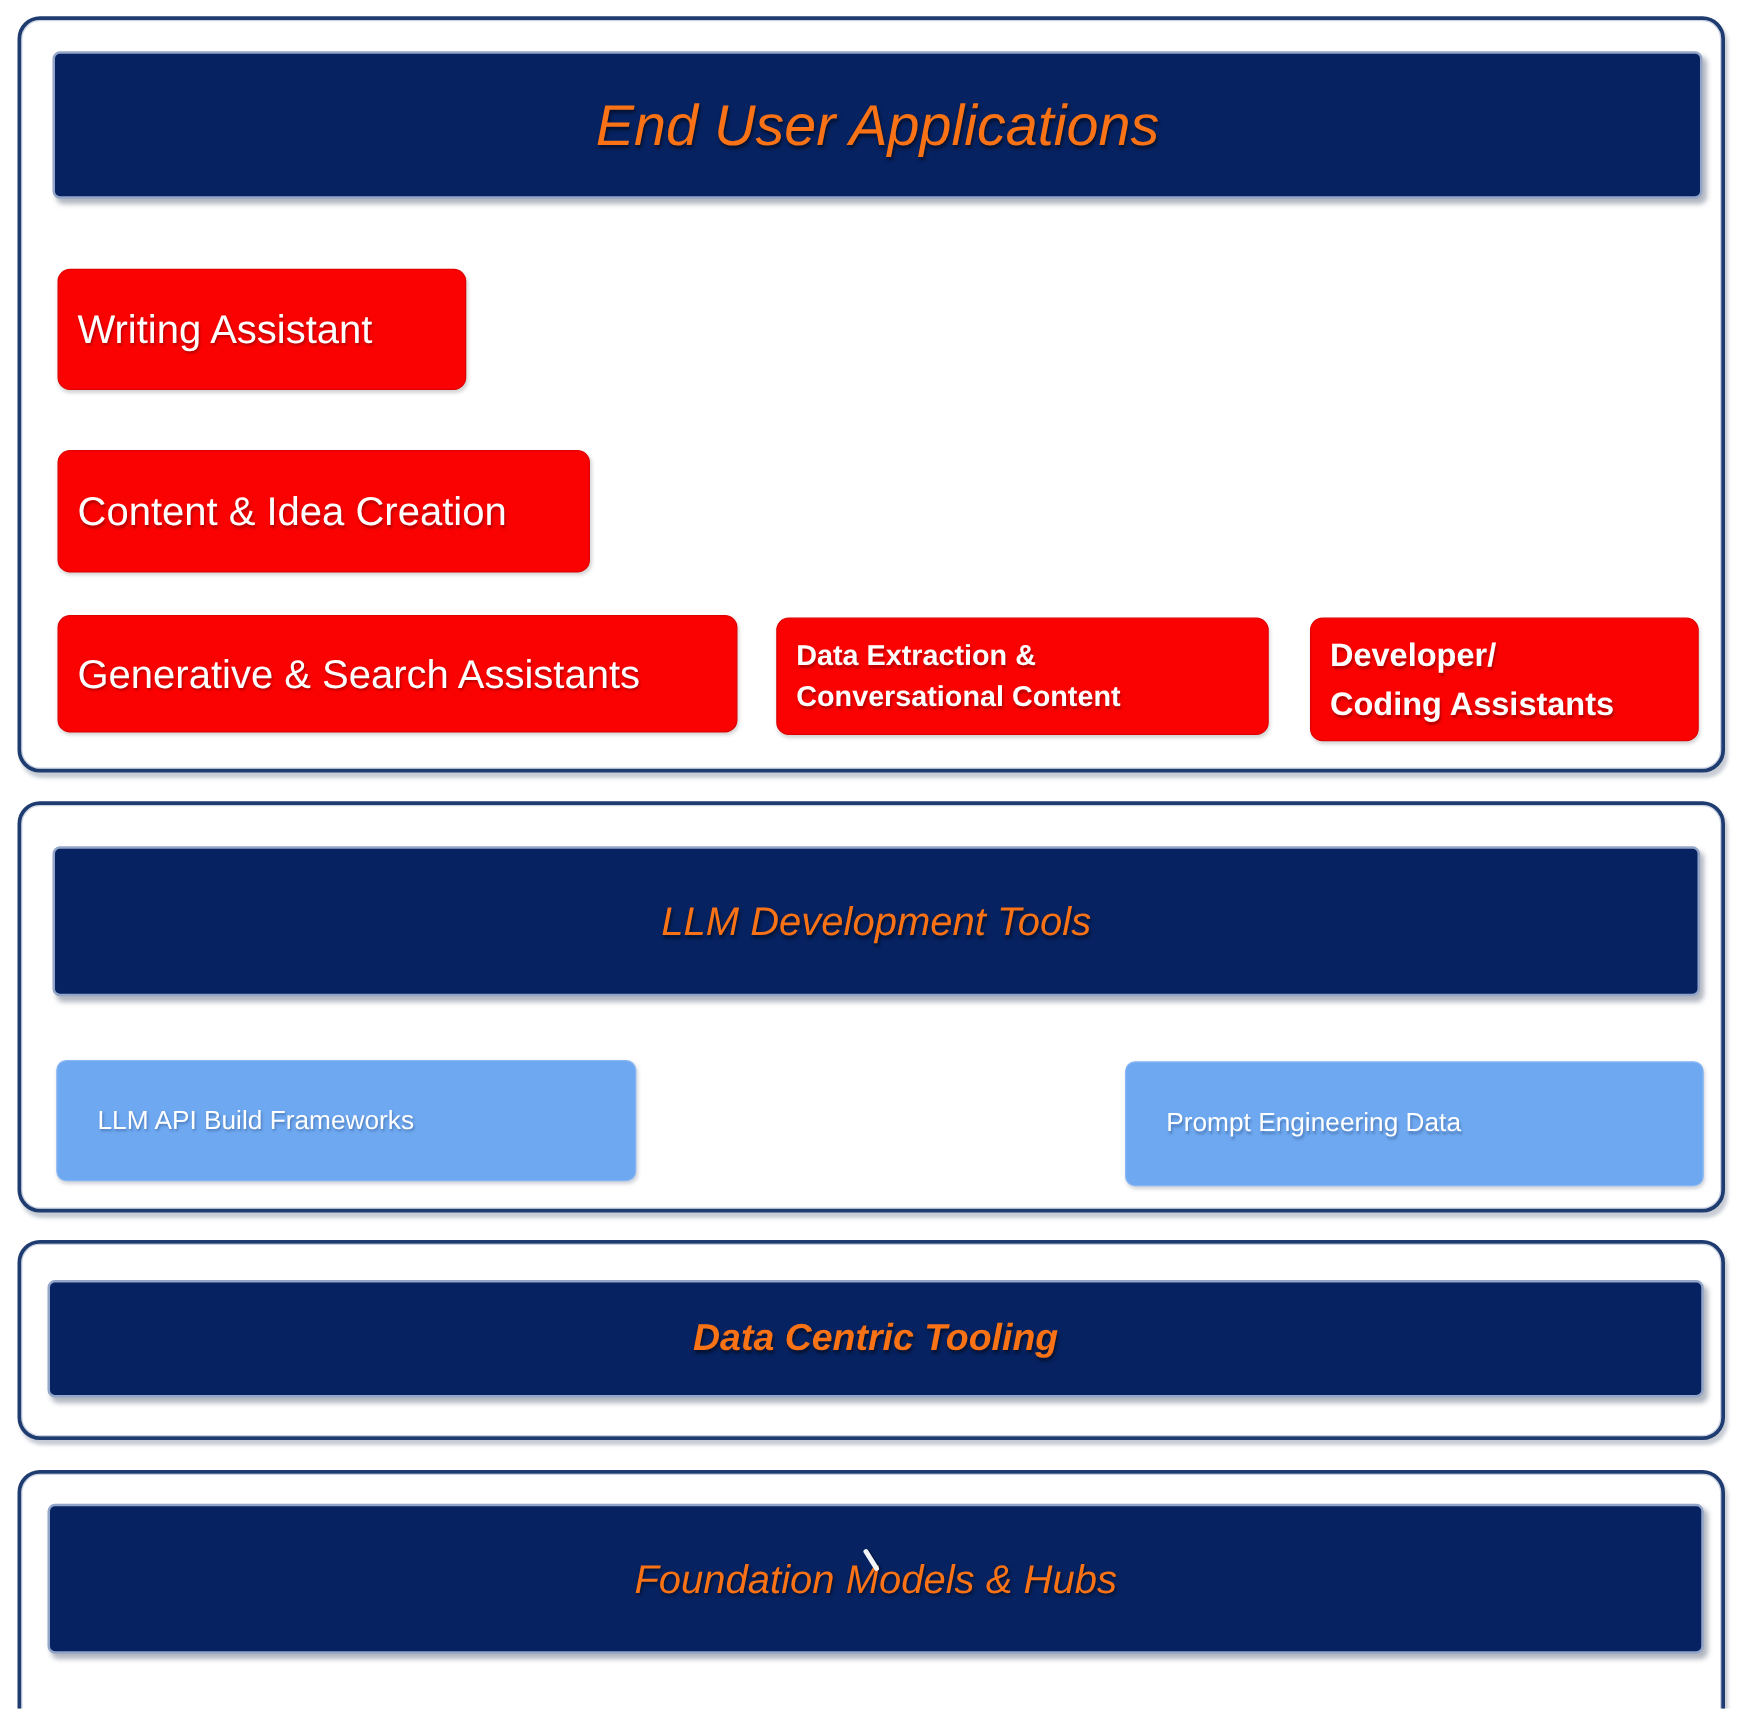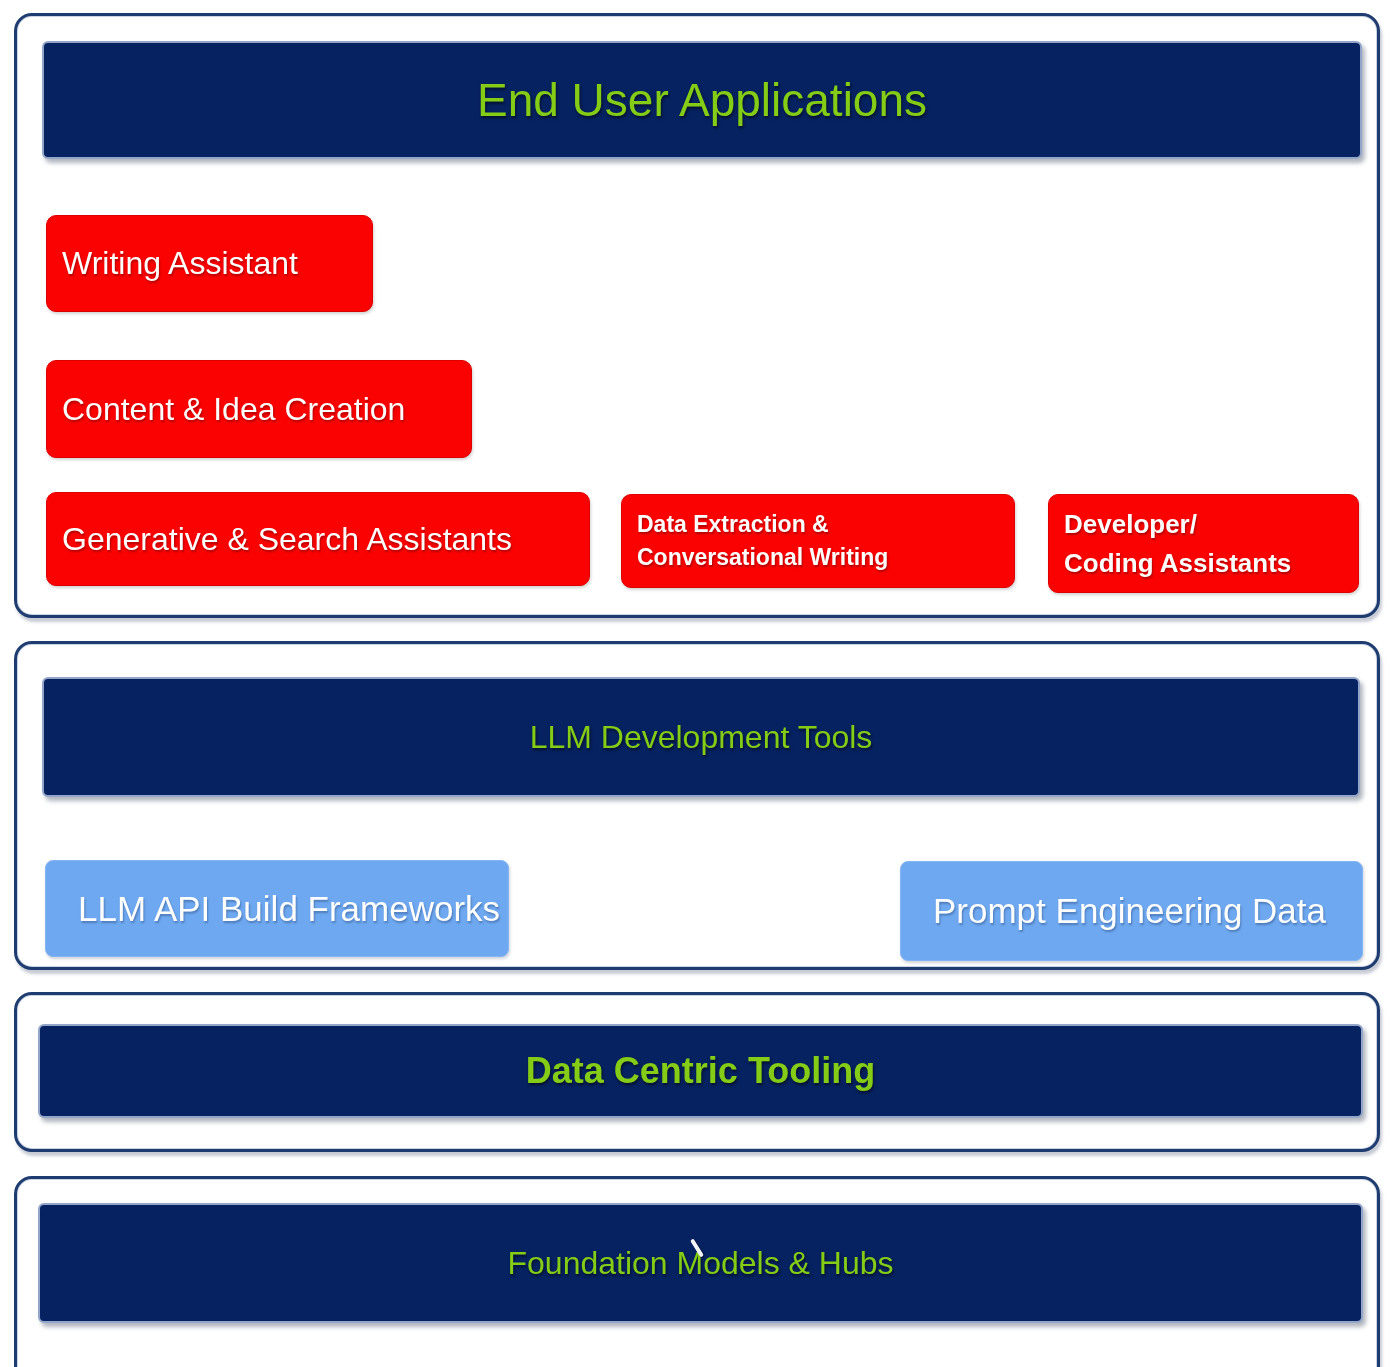--- a/index.html
+++ b/index.html
@@ -38,27 +38,28 @@
     background: var(--navy, #062260);
     border: 2px solid #93a5c8;
     border-radius: 6px;
     box-shadow: 3px 4px 4px rgba(100,110,130,0.5);
     display: flex;
     align-items: center;
     justify-content: center;
     box-sizing: border-box;
   }
   .navy-bar .bar-title {
-    color: #84cc16;
+    color: #f97316;
     text-shadow: 1px 2px 3px rgba(0,0,0,0.55);
     white-space: nowrap;
+    font-style: italic;
   }
   .title-xl { font-size: 46px; font-weight: 400; }
   .title-lg { font-size: 32px; font-weight: 400; }
-  .title-md { font-size: 36px; font-weight: 600; text-align: right; }
+  .title-md { font-size: 30px; font-weight: 600; text-align: right; }
 
   
   .red-box {
     position: absolute;
     background: var(--red, #fb0202);
     border: 1px solid #e00000;
     border-radius: 10px;
     box-shadow: 1px 2px 3px rgba(130,130,130,0.35);
     display: flex;
     align-items: center;
@@ -77,24 +78,23 @@
     background: var(--light-blue, #6ea8f0);
     border: 1px solid #85b5f5;
     border-radius: 8px;
     box-shadow: 1px 2px 3px rgba(120,130,150,0.35);
     display: flex;
     align-items: center;
     padding-left: 32px;
     box-sizing: border-box;
     color: #ffffff;
     text-shadow: 1px 2px 2px rgba(40,70,120,0.45);
-    font-size: 35px;
+    font-size: 21px;
     font-weight: 400;
     white-space: nowrap;
-    margin-top: 12px;
   }
 
   .line { display: block; }
 
   
   .stray-mark {
     position: absolute;
     left: 655px;
     top: 33px;
     width: 4px;
@@ -123,21 +123,21 @@
       <span>Content &amp; Idea Creation</span>
     </div>
 
     <div class="red-box red-single" style="left:29px; top:476px; width:544px; height:94px;">
       <span>Generative &amp; Search Assistants</span>
     </div>
 
     <div class="red-box red-two-line" style="left:604px; top:478px; width:394px; height:94px;">
       <span>
         <span class="line">Data Extraction &amp;</span>
-        <span class="line">Conversational Writing</span>
+        <span class="line">Conversational Content</span>
       </span>
     </div>
 
     <div class="red-box red-two-line-sm" style="left:1031px; top:478px; width:311px; height:99px;">
       <span>
         <span class="line">Developer/</span>
         <span class="line">Coding Assistants</span>
       </span>
     </div>
   </div>

